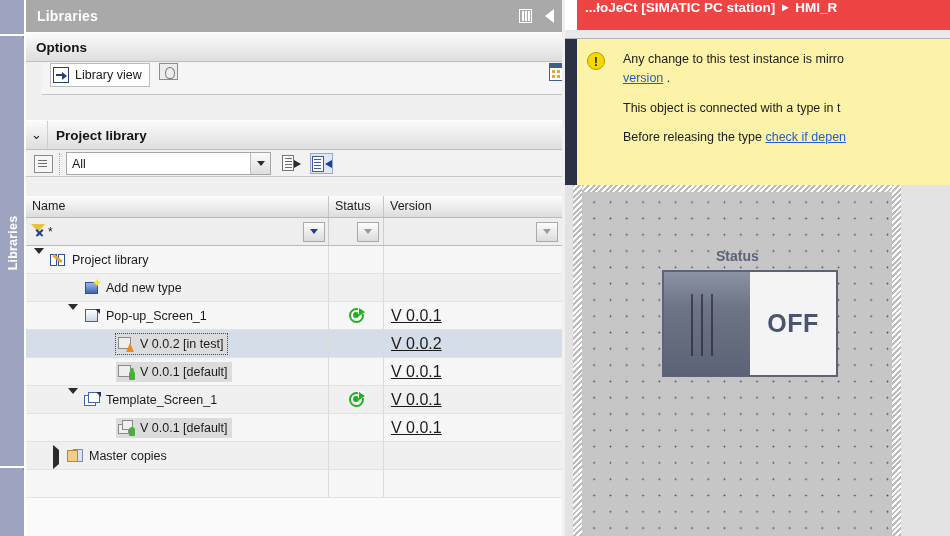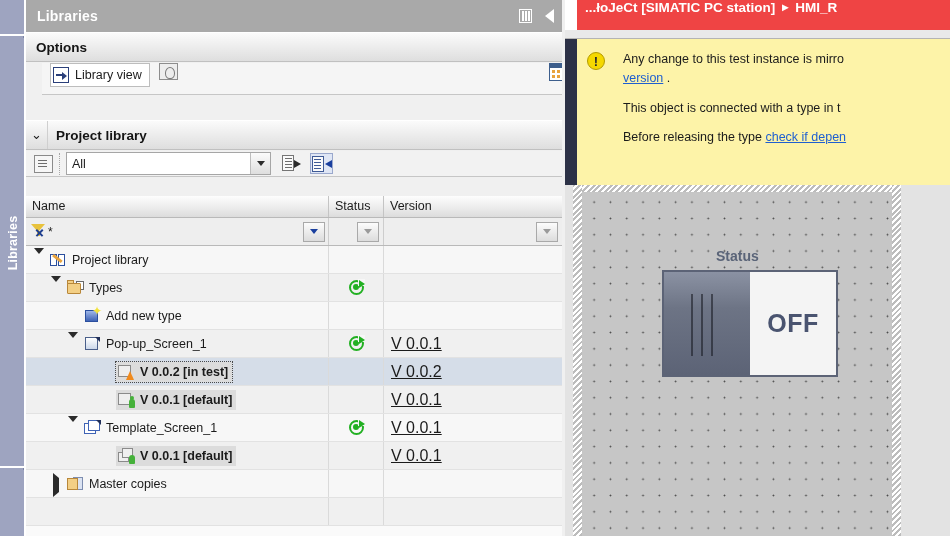--- a/index.html
+++ b/index.html
@@ -174,21 +174,21 @@
   .row .st{width:55px;border-right:1px solid #dadada;display:flex;align-items:center;justify-content:center;}
   .row .vr{width:178px;display:flex;align-items:center;padding-left:7px;font-size:16px;text-decoration:underline;}
   .row.selected{background:#d5dde8;}
   .row.selected .nm .label-wrap{outline:1px dotted #4a4a4a;}
   .twisty{width:11px;height:11px;display:inline-block;margin-right:3px;flex:0 0 auto;}
   .tw-down{width:0;height:0;border-left:5px solid transparent;border-right:5px solid transparent;border-top:6px solid #2b2b2b;margin-top:4px;}
   .tw-right{width:0;height:0;border-top:5px solid transparent;border-bottom:5px solid transparent;border-left:6px solid #2b2b2b;margin-top:1px;margin-left:2px;}
   .rowicon{width:17px;height:16px;position:relative;flex:0 0 auto;margin-right:5px;}
   .rowtext{font-size:12.5px;color:#1b1b1b;white-space:nowrap;}
   .label-wrap{display:flex;align-items:center;padding:2px 4px 2px 2px;}
-  .hl{background:#dcdcdc;font-weight:bold;}
+  .hl{background:#dcdcdc;}
 
   
   .ic-booklib{width:17px;height:15px;}
   .ic-booklib .pL,.ic-booklib .pR{position:absolute;top:2px;width:7px;height:12px;background:#ffffff;border:1.2px solid #2b4f9e;}
   .ic-booklib .pL{left:0;} .ic-booklib .pR{left:8px;}
   .ic-booklib .pen{position:absolute;left:2px;top:5px;width:11px;height:2.6px;background:#e8a33d;transform:rotate(38deg);}
   .ic-folderstack{width:18px;height:15px;}
   .ic-folderstack .f1{position:absolute;left:0;top:3px;width:14px;height:11px;background:#f3cf85;border:1.2px solid #b8873a;border-radius:1px;}
   .ic-folderstack .tab{position:absolute;left:0;top:0px;width:7px;height:4px;background:#f3cf85;border:1.2px solid #b8873a;border-bottom:none;}
   .ic-folderstack .f2{position:absolute;left:9px;top:1px;width:8px;height:9px;background:#ffffff;border:1.2px solid #6a6a6a;}
@@ -388,44 +388,20 @@
                     <div class="pen"></div>
                   </div>
                 </span>
                 <span class="rowtext">Project library</span>
               </span>
             </div>
             <div class="st"></div>
             <div class="vr"></div>
           </div>
           <div class="row">
-            <div class="nm" style="padding-left:25px">
-              <span class="twisty"><span class="tw-down"></span></span>
-              <span class="label-wrap">
-                <span class="rowicon">
-                  <div class="ic-folderstack">
-                    <div class="f2"></div>
-                    <div class="tab"></div>
-                    <div class="f1"></div>
-                  </div>
-                </span>
-                <span class="rowtext">Types</span>
-              </span>
-            </div>
-            <div class="st">
-              <div class="ic-sync">
-                <div class="ring"></div>
-                <div class="dot"></div>
-                <div class="gap"></div>
-                <div class="arr"></div>
-              </div>
-            </div>
-            <div class="vr"></div>
-          </div>
-          <div class="row">
             <div class="nm" style="padding-left:42px">
               <span class="twisty"></span>
               <span class="label-wrap">
                 <span class="rowicon">
                   <div class="ic-addnew">
                     <div class="sq"></div>
                     <div class="sp">✦</div>
                   </div>
                 </span>
                 <span class="rowtext">Add new type</span>

